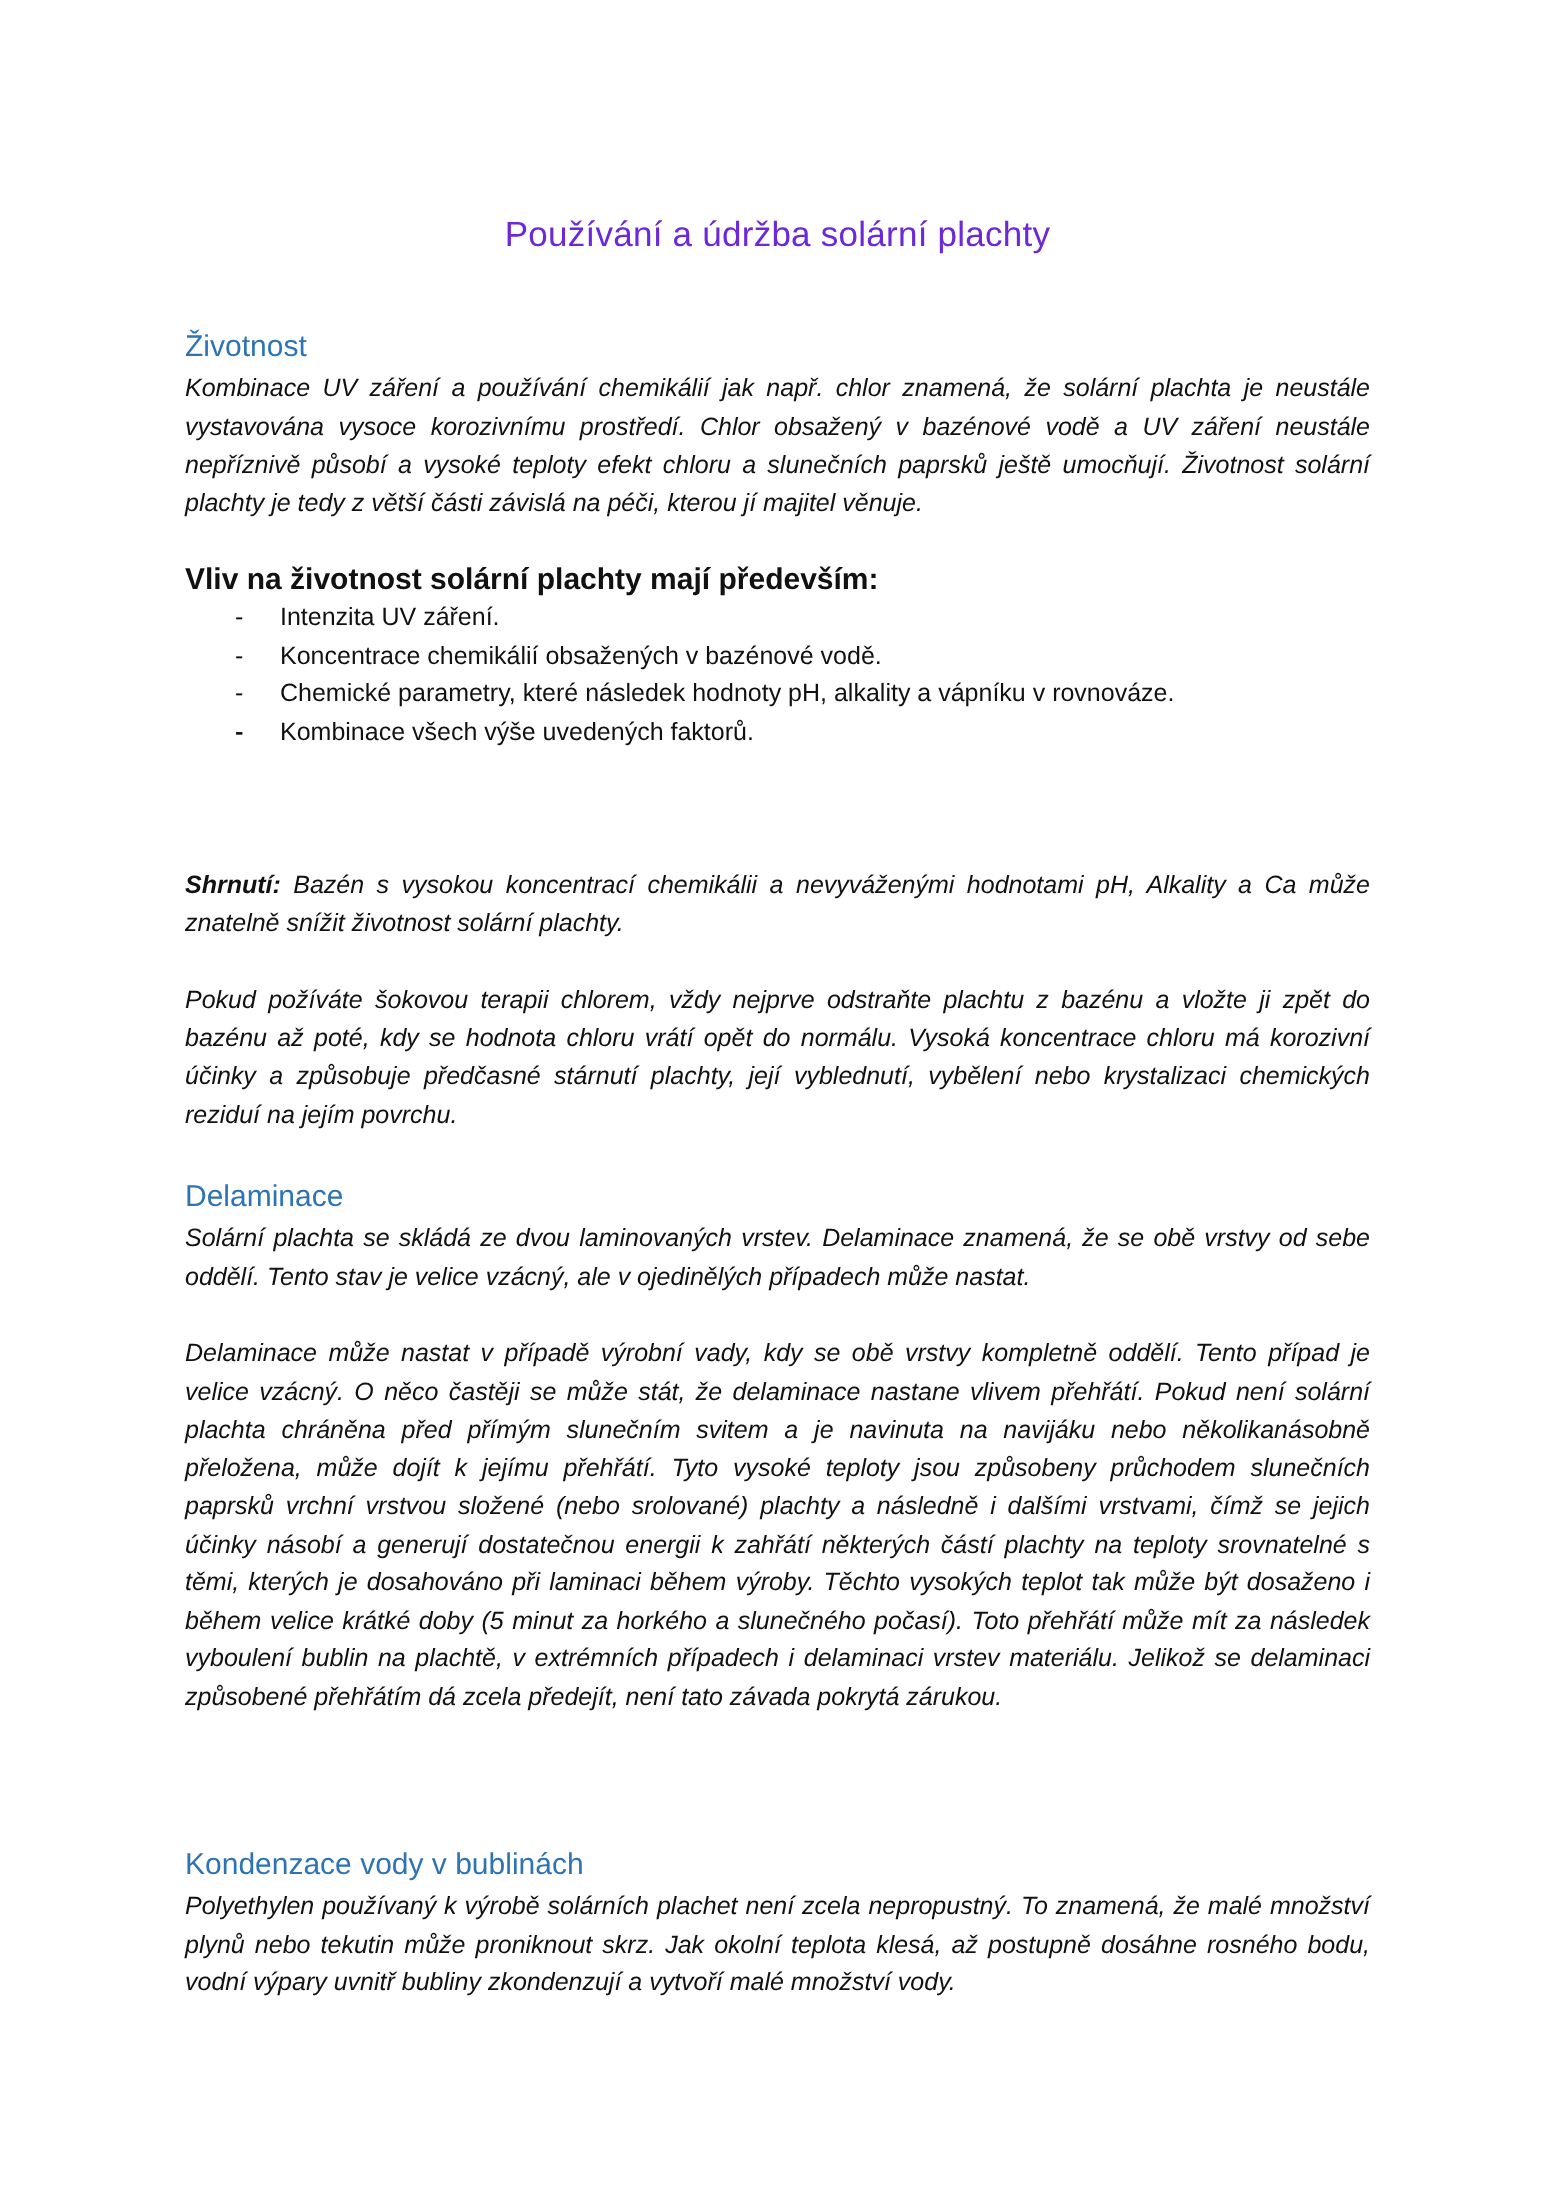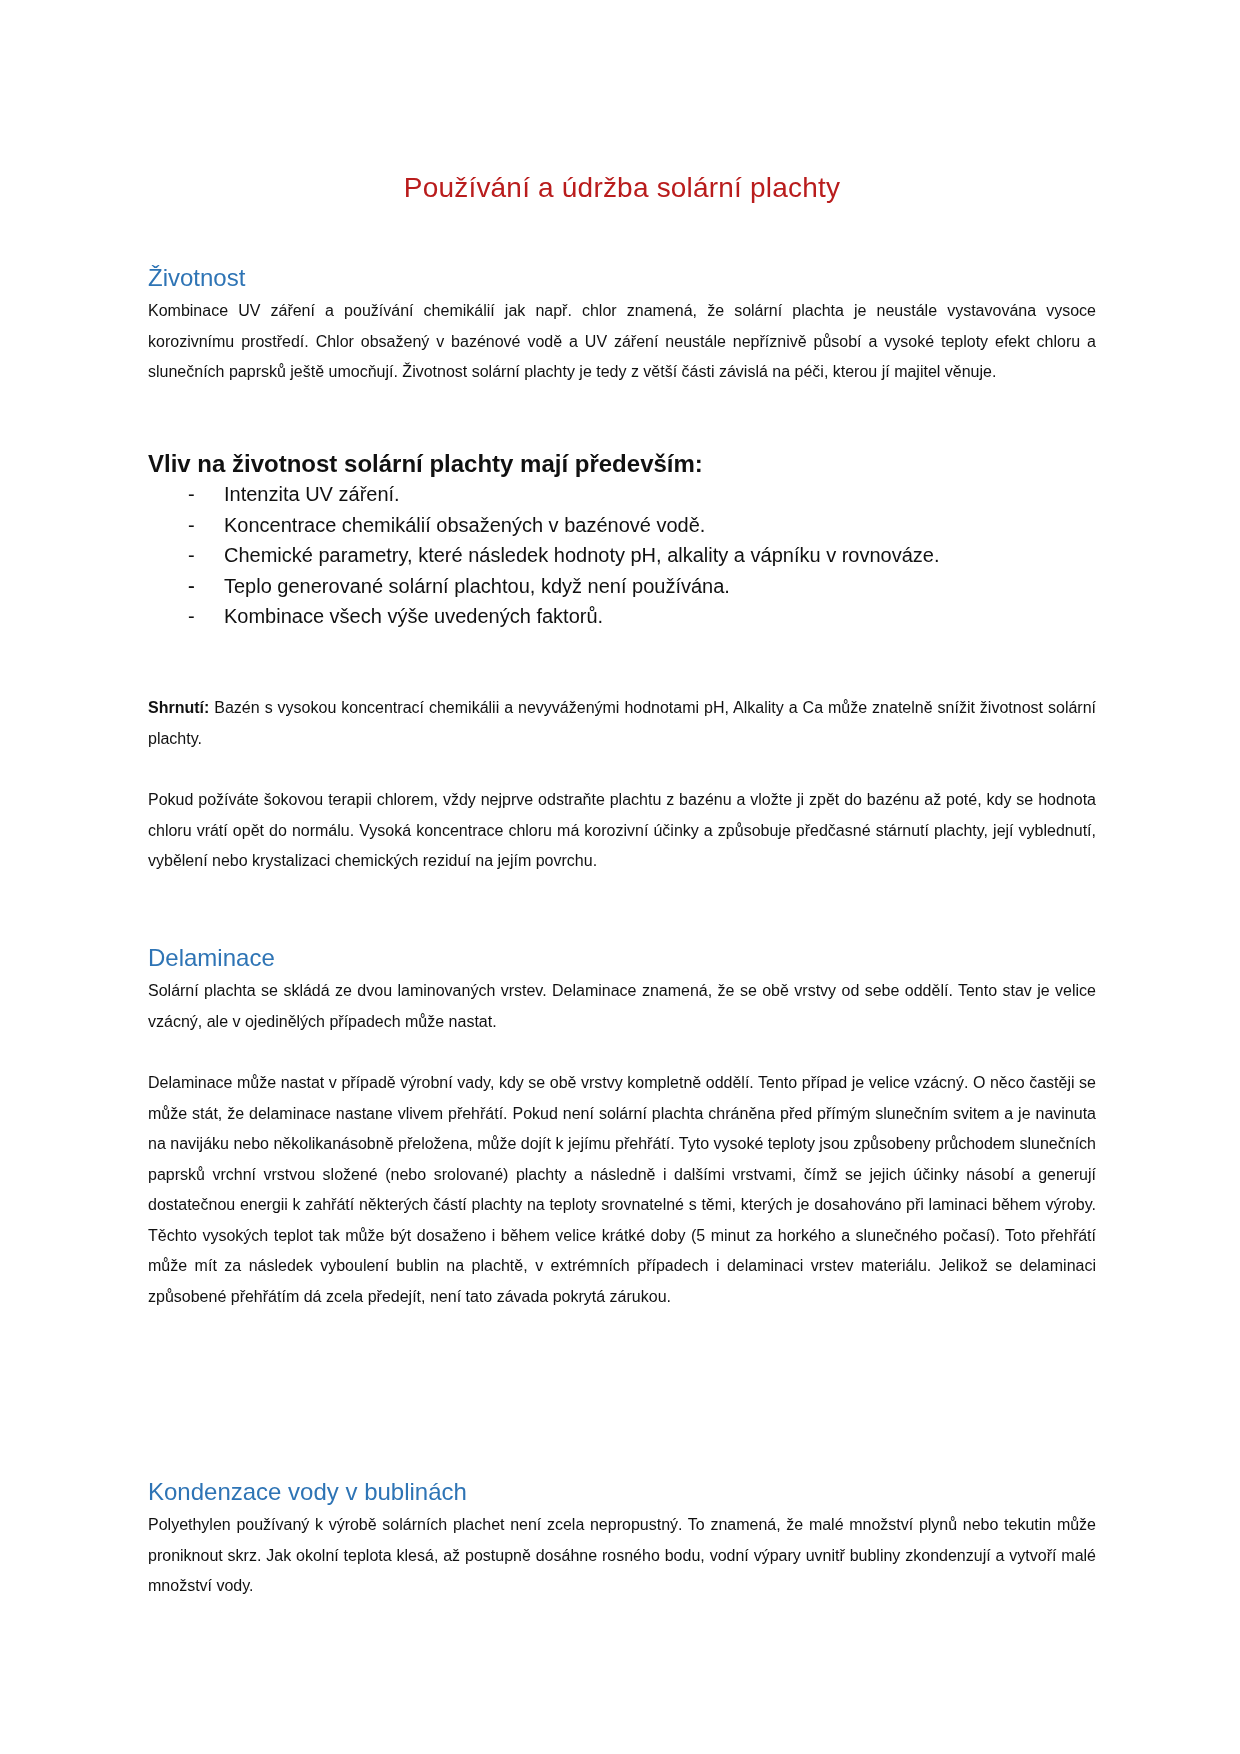--- a/index.html
+++ b/index.html
@@ -22,41 +22,42 @@
       width: 948px;
     }
     .doc-title {
       position: absolute;
       top: 172px;
       left: 0;
       width: 948px;
       text-align: center;
       font-size: 28px;
       font-weight: normal;
-      color: #b91c1c;
+      color: #6d28d9;
       letter-spacing: 0.2px;
       margin: 0;
     }
     .heading {
       position: absolute;
       left: 0;
       font-size: 24px;
       font-weight: normal;
       color: #2e74b5;
       margin: 0;
       line-height: 30px;
     }
     .para {
       position: absolute;
       left: 0;
       width: 948px;
-      font-size: 16px;
+      font-size: 20px;
       line-height: 30.5px;
       text-align: justify;
       margin: 0;
+      font-style: italic;
     }
     .para b { font-weight: bold; }
     .list {
       position: absolute;
       left: 0;
       width: 948px;
       margin: 0;
       padding: 0;
       list-style: none;
       font-size: 20px;
@@ -91,21 +92,21 @@
 
   <p class="para" style="top:296px;">Kombinace UV záření a používání chemikálií jak např. chlor znamená, že solární plachta je neustále vystavována vysoce korozivnímu prostředí. Chlor obsažený v bazénové vodě a UV záření neustále nepříznivě působí a vysoké teploty efekt chloru a slunečních paprsků ještě umocňují. Životnost solární plachty je tedy z větší části závislá na péči, kterou jí majitel věnuje.</p>
 
   <p class="bold-line" style="top:449px;">Vliv na životnost solární plachty mají především:</p>
 
   <ul class="list" style="top:479px;">
     <li><span class="dash">-</span><span>Intenzita UV záření.</span></li>
     <li><span class="dash">-</span><span>Koncentrace chemikálií obsažených v bazénové vodě.</span></li>
     <li><span class="dash">-</span><span>Chemické parametry, které následek hodnoty pH, alkality a vápníku v rovnováze.</span></li>
     <li><span class="dash">-</span></li>
-    <li><span class="dash">-</span><span>Teplo generované solární plachtou, když není používána.</span></li>
+    <li><span class="dash">-</span></li>
     <li><span class="dash">-</span><span>Kombinace všech výše uvedených faktorů.</span></li>
   </ul>
 
   <p class="para" style="top:693px;"><b>Shrnutí:</b><span> Bazén s vysokou koncentrací chemikálii a nevyváženými hodnotami pH, Alkality a Ca může znatelně snížit životnost solární plachty.</span></p>
 
   <p class="para" style="top:785px;">Pokud požíváte šokovou terapii chlorem, vždy nejprve odstraňte plachtu z bazénu a vložte ji zpět do bazénu až poté, kdy se hodnota chloru vrátí opět do normálu. Vysoká koncentrace chloru má korozivní účinky a způsobuje předčasné stárnutí plachty, její vyblednutí, vybělení nebo krystalizaci chemických reziduí na jejím povrchu.</p>
 
   <h2 class="heading" style="top:943px;">Delaminace</h2>
 
   <p class="para" style="top:976px;">Solární plachta se skládá ze dvou laminovaných vrstev. Delaminace znamená, že se obě vrstvy od sebe oddělí. Tento stav je velice vzácný, ale v ojedinělých případech může nastat.</p>

